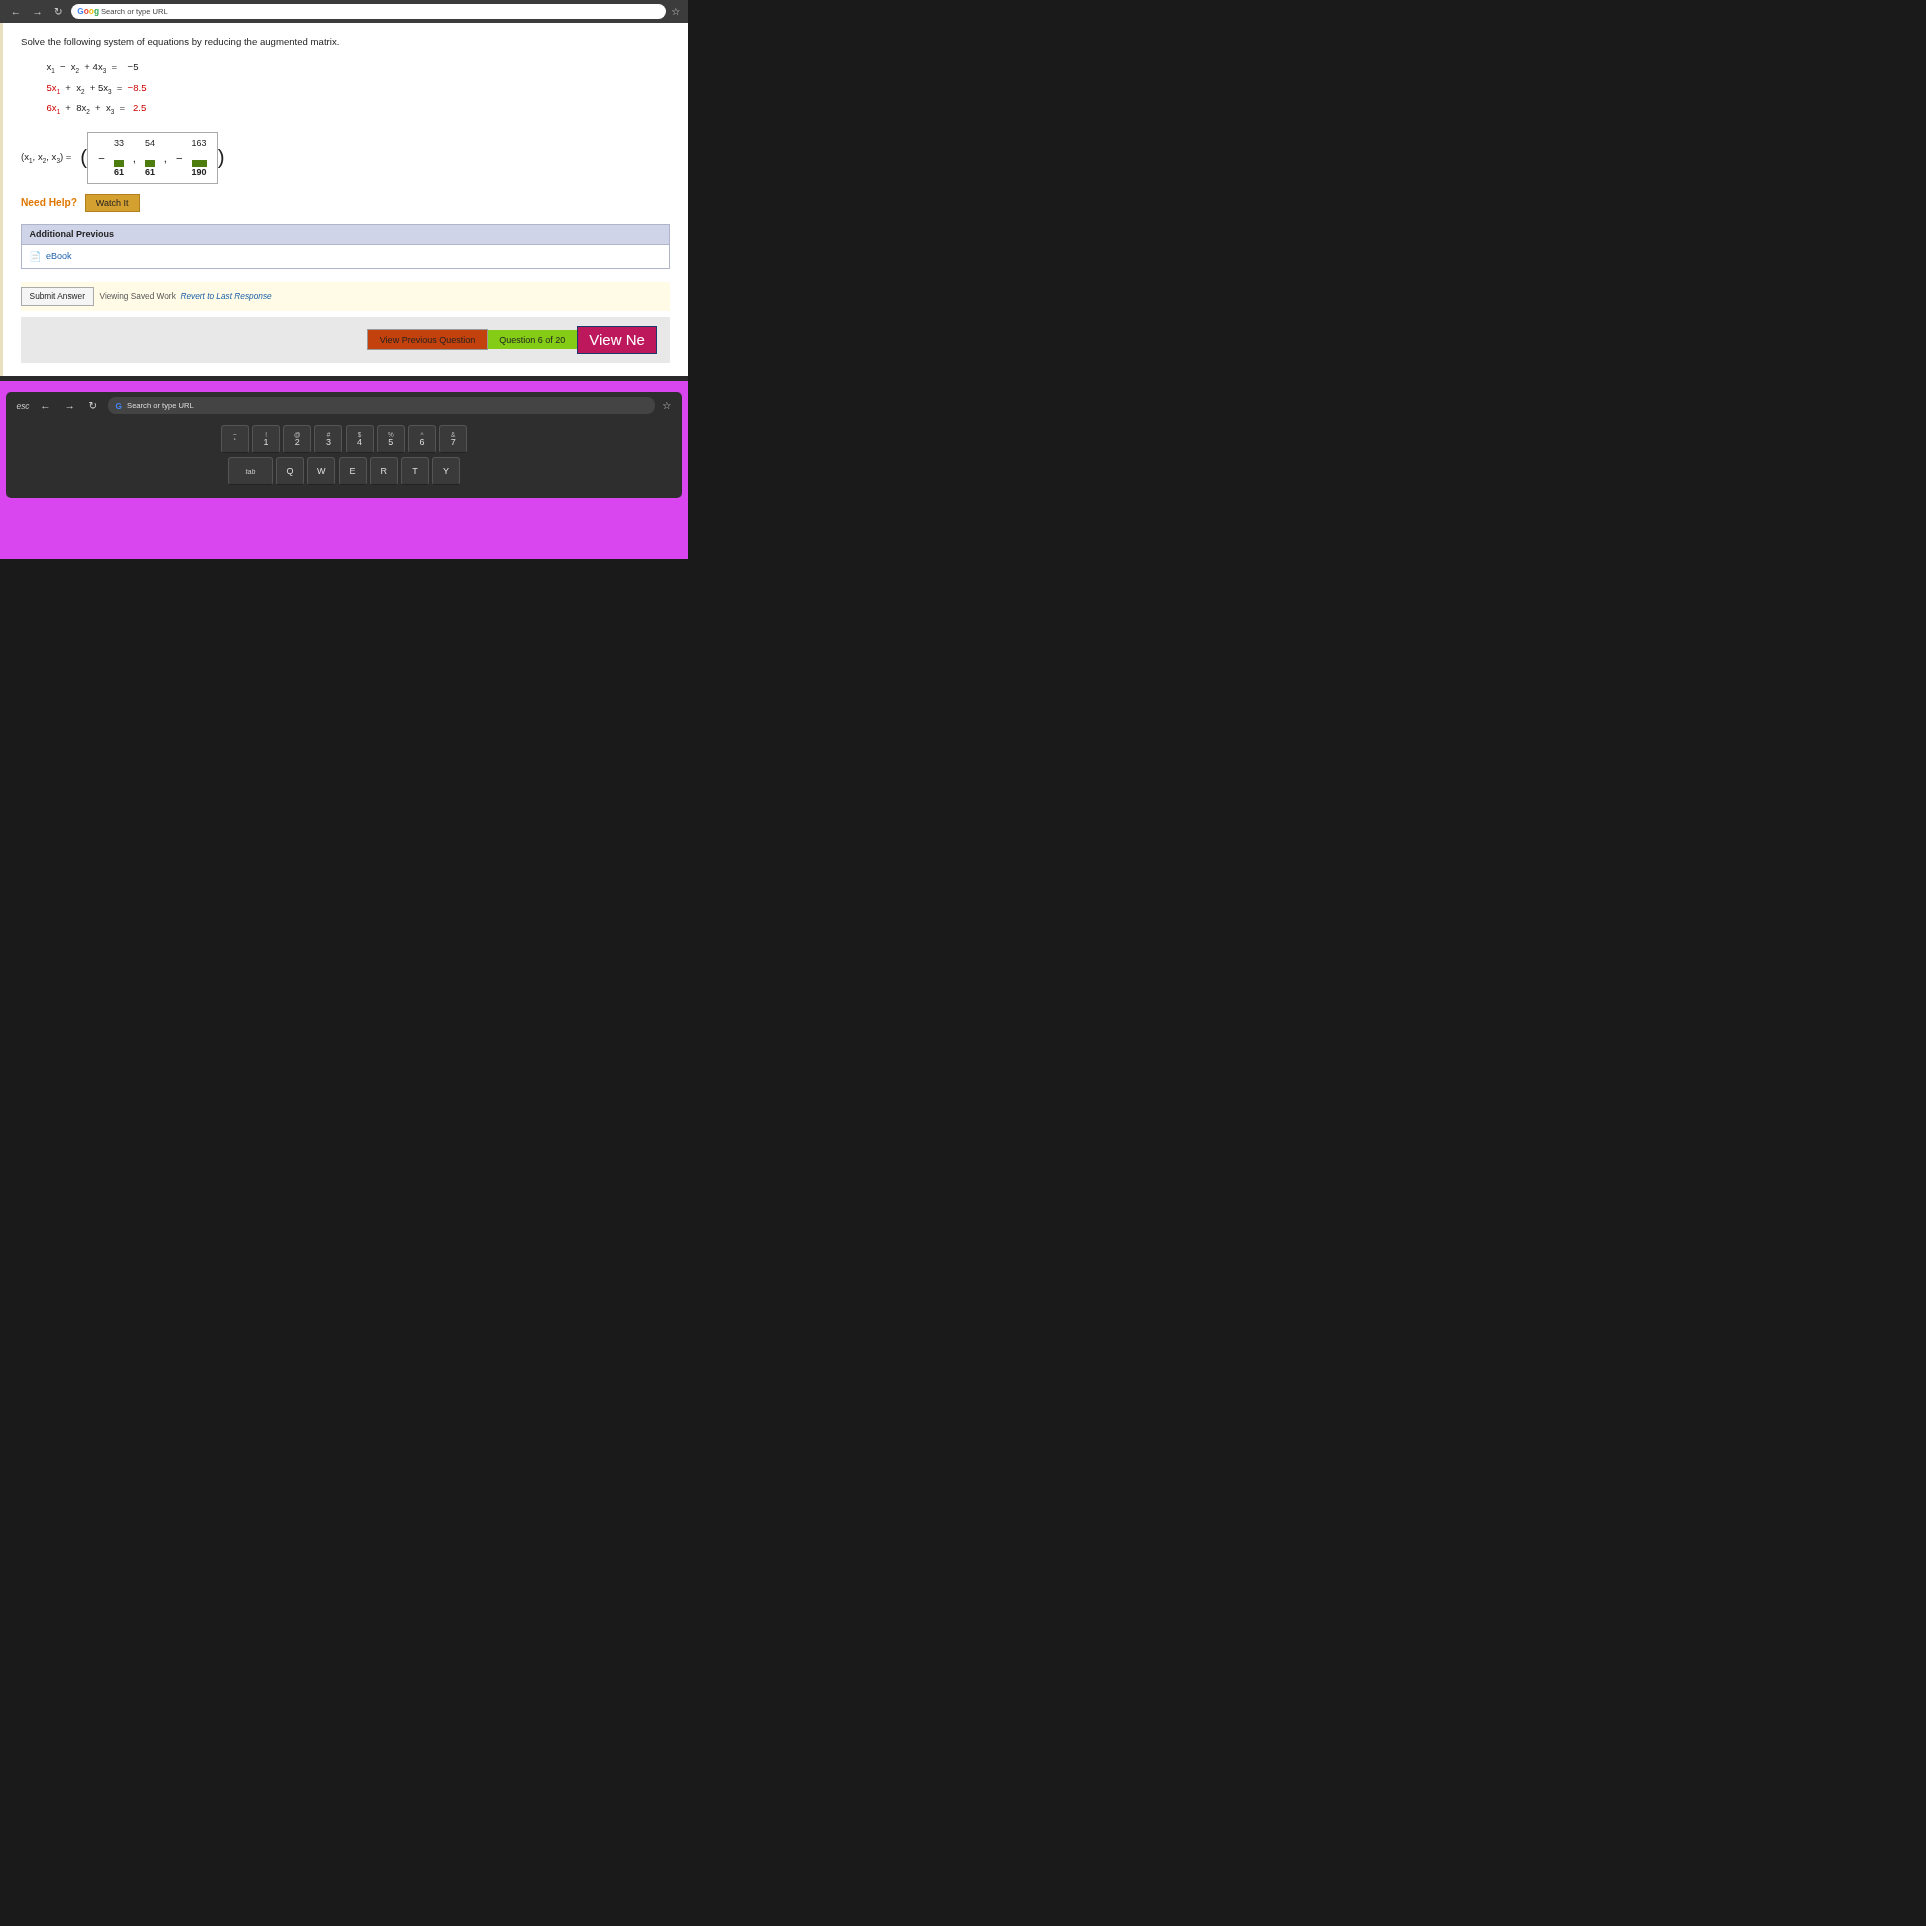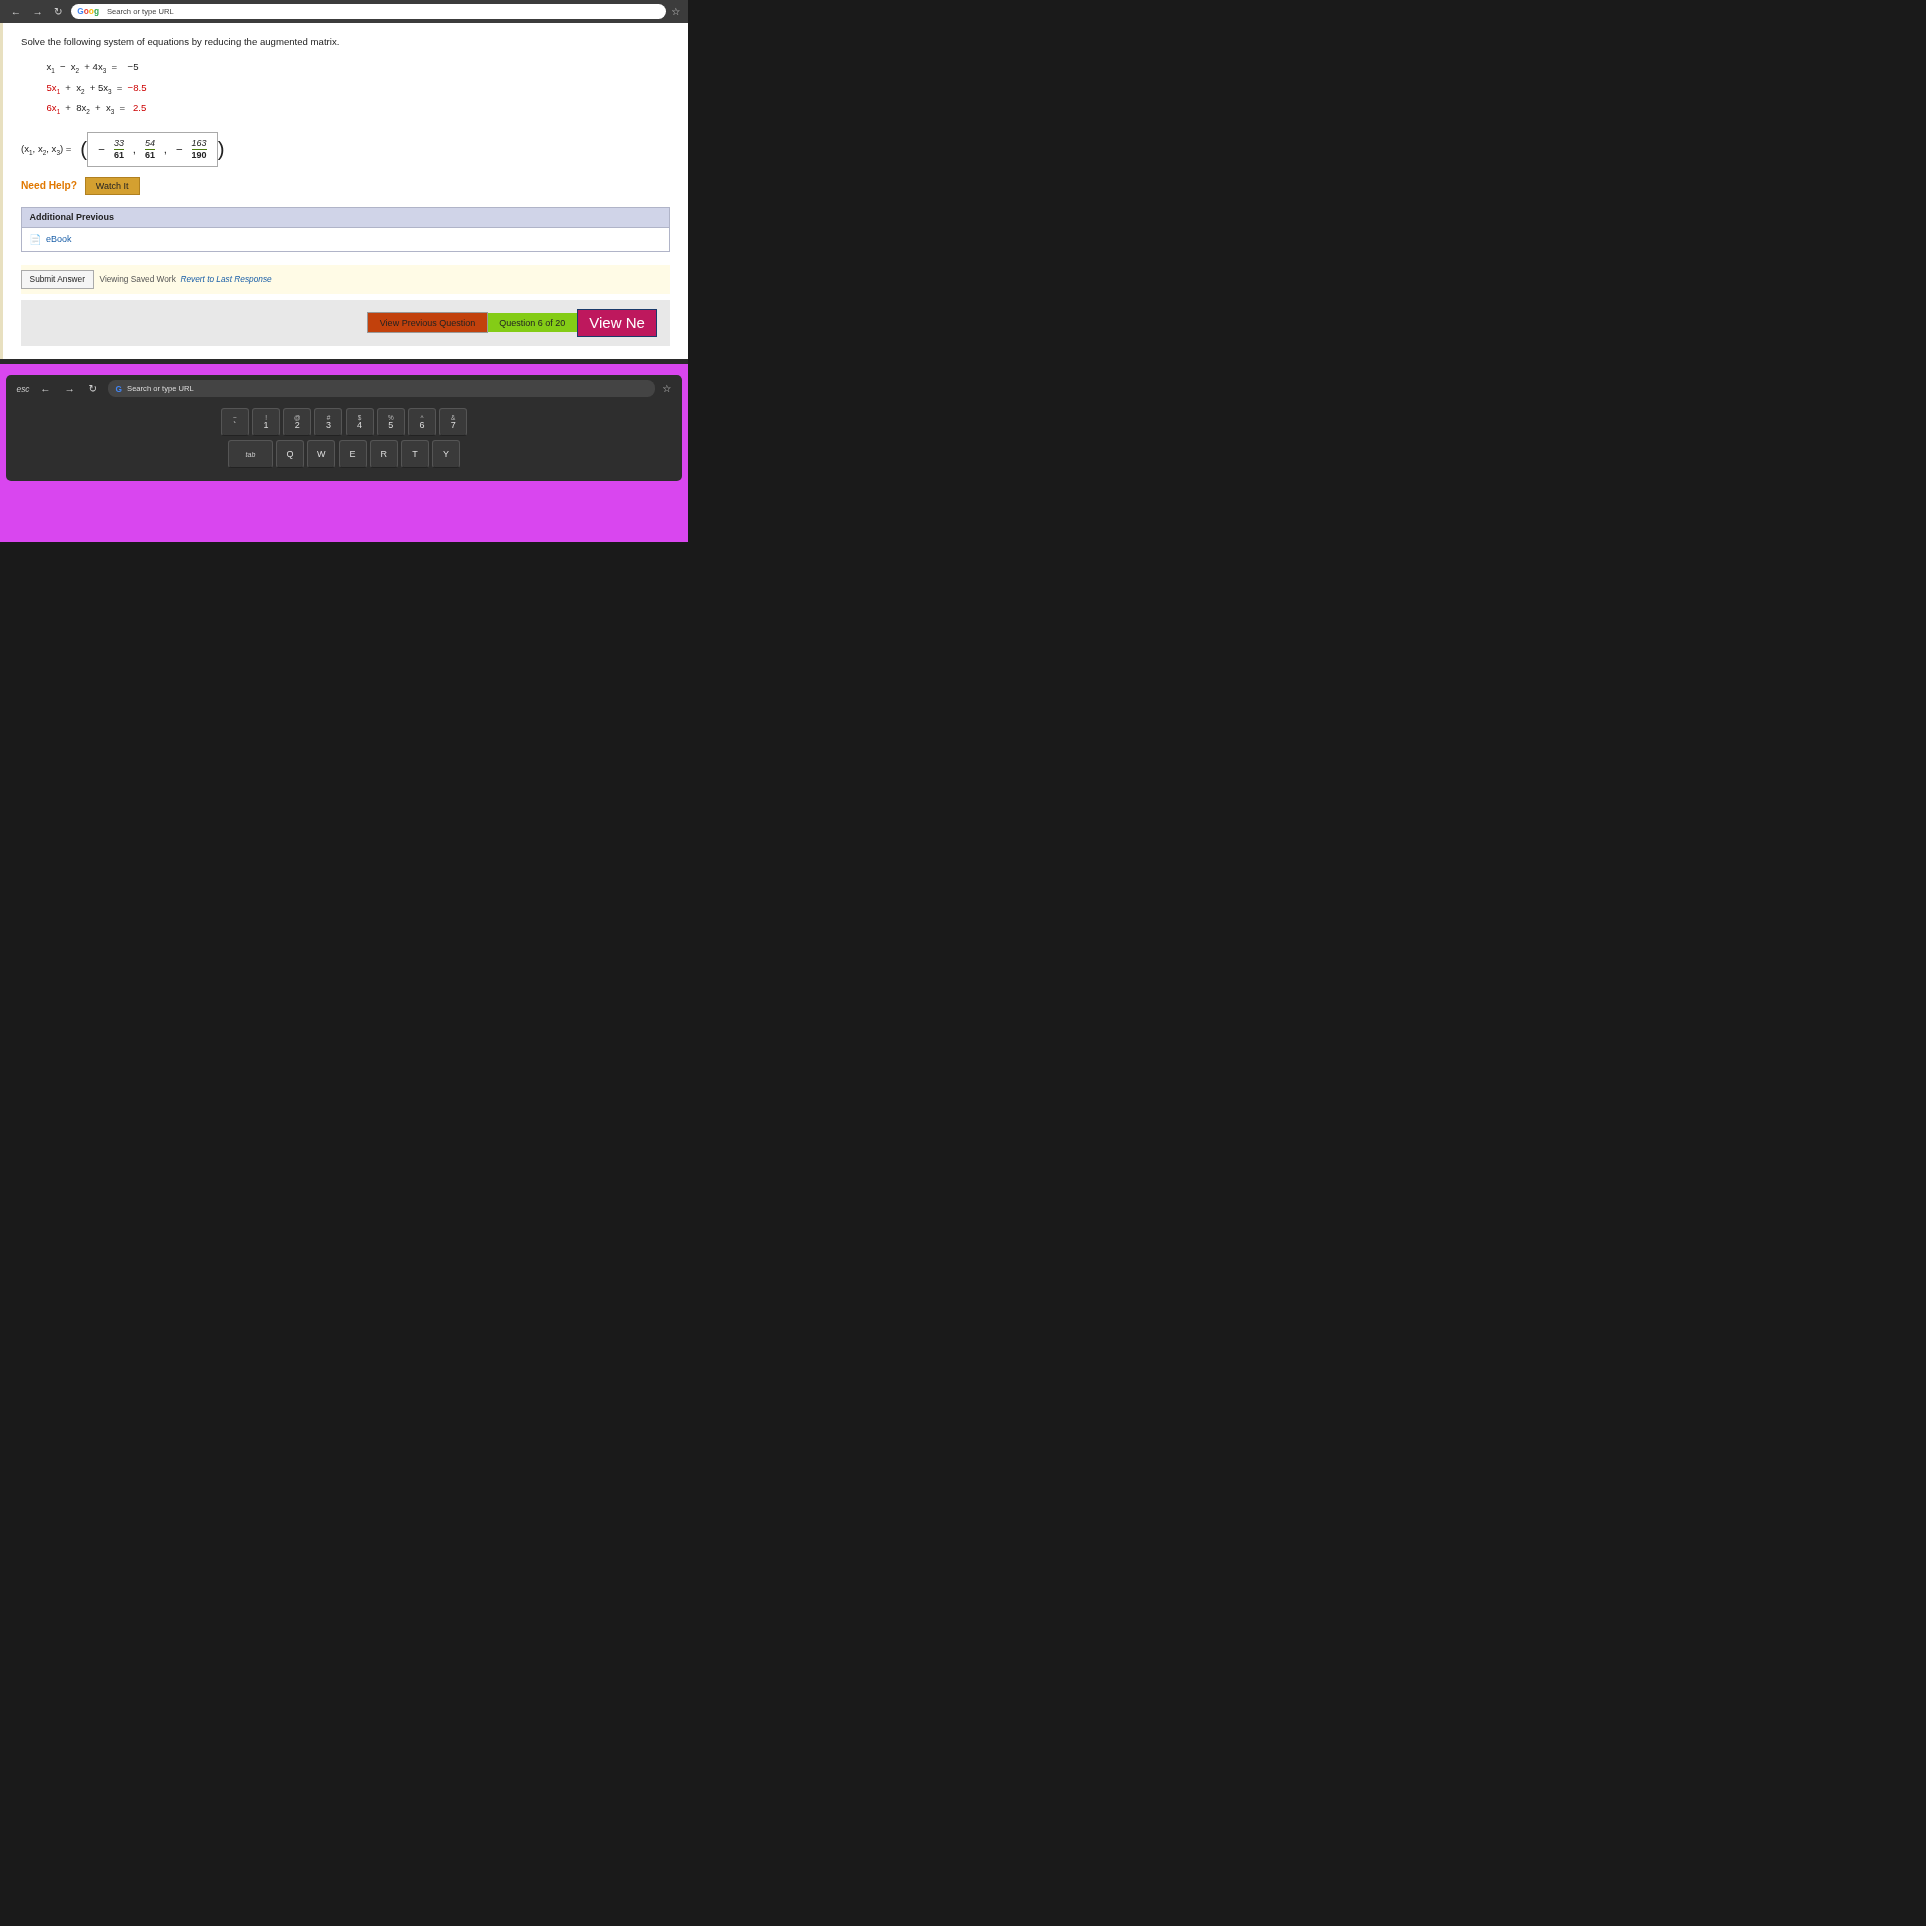--- a/index.html
+++ b/index.html
@@ -32,21 +32,21 @@
     .browser-omnibox {
       flex: 1;
       background: #fff;
       border-radius: 9px;
       height: 15.3px;
       display: flex;
       align-items: center;
       padding: 0 6.4px;
       font-size: 7.6px;
       color: #444;
-      gap: 8px;
+      gap: 2px;
     }
 
     .google-g {
       font-weight: bold;
       font-size: 8.3px;
     }
     .google-g span:nth-child(1) { color: #4285F4; }
     .google-g span:nth-child(2) { color: #EA4335; }
     .google-g span:nth-child(3) { color: #FBBC05; }
     .google-g span:nth-child(4) { color: #34A853; }
@@ -112,21 +112,21 @@
       align-items: center;
     }
 
     .fraction {
       display: inline-flex;
       flex-direction: column;
       align-items: center;
       font-size: 9px;
     }
 
-    .frac-num { border-bottom: 1px solid #4d7c0f; padding-bottom: 1px; font-style: italic; }
+    .frac-num { border-bottom: 7px solid #4d7c0f; padding-bottom: 12px; }
     .frac-den { padding-top: 0.6px; font-weight: bold; }
 
     .fraction-sep {
       font-size: 11.5px;
       color: #222;
       margin: 0 1.3px;
     }
 
     .negative-sign {
       font-size: 11.5px;

